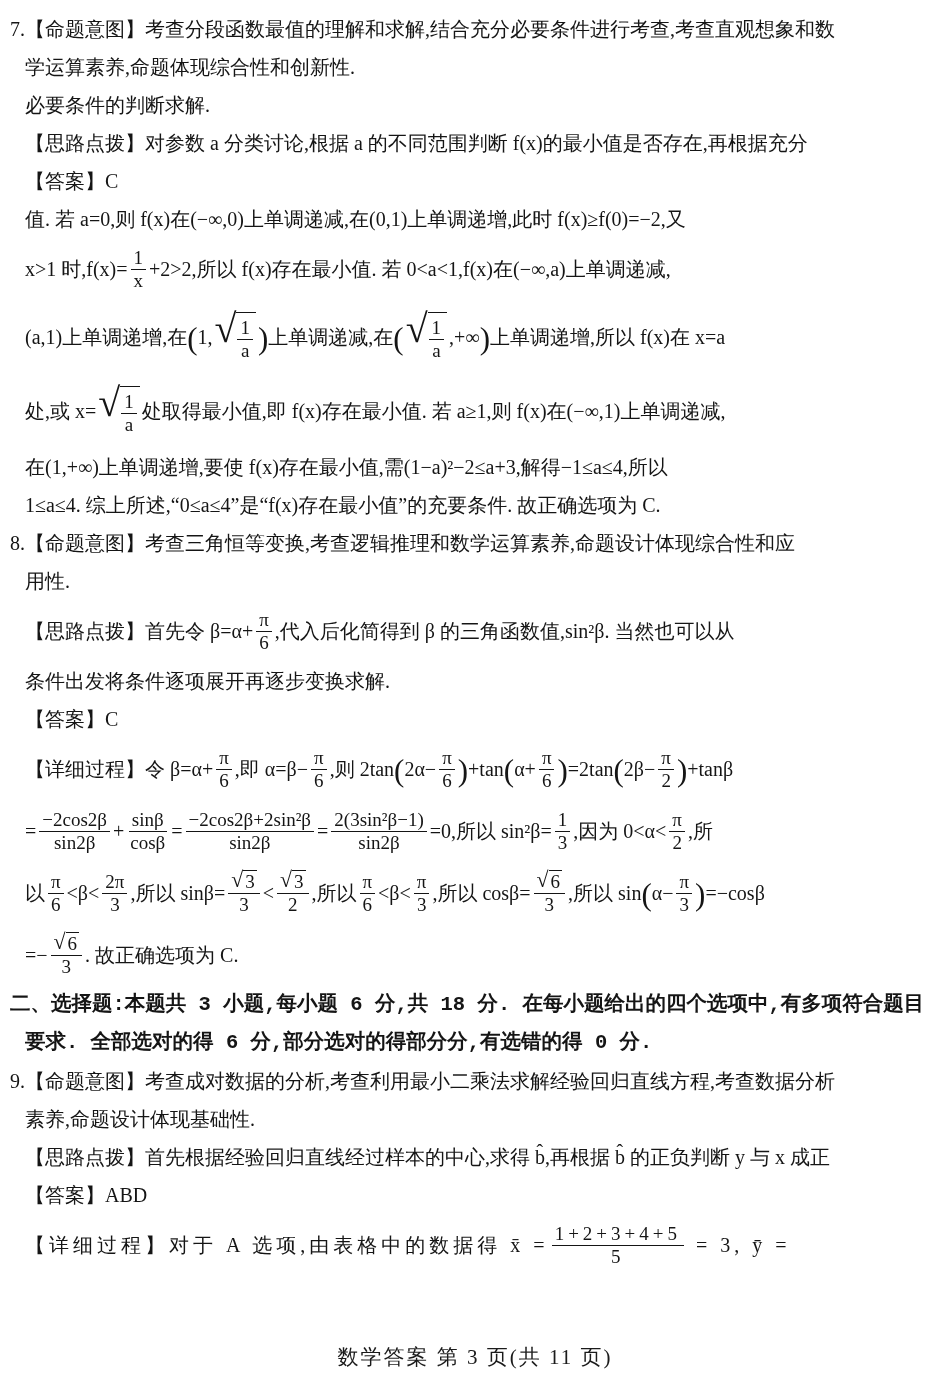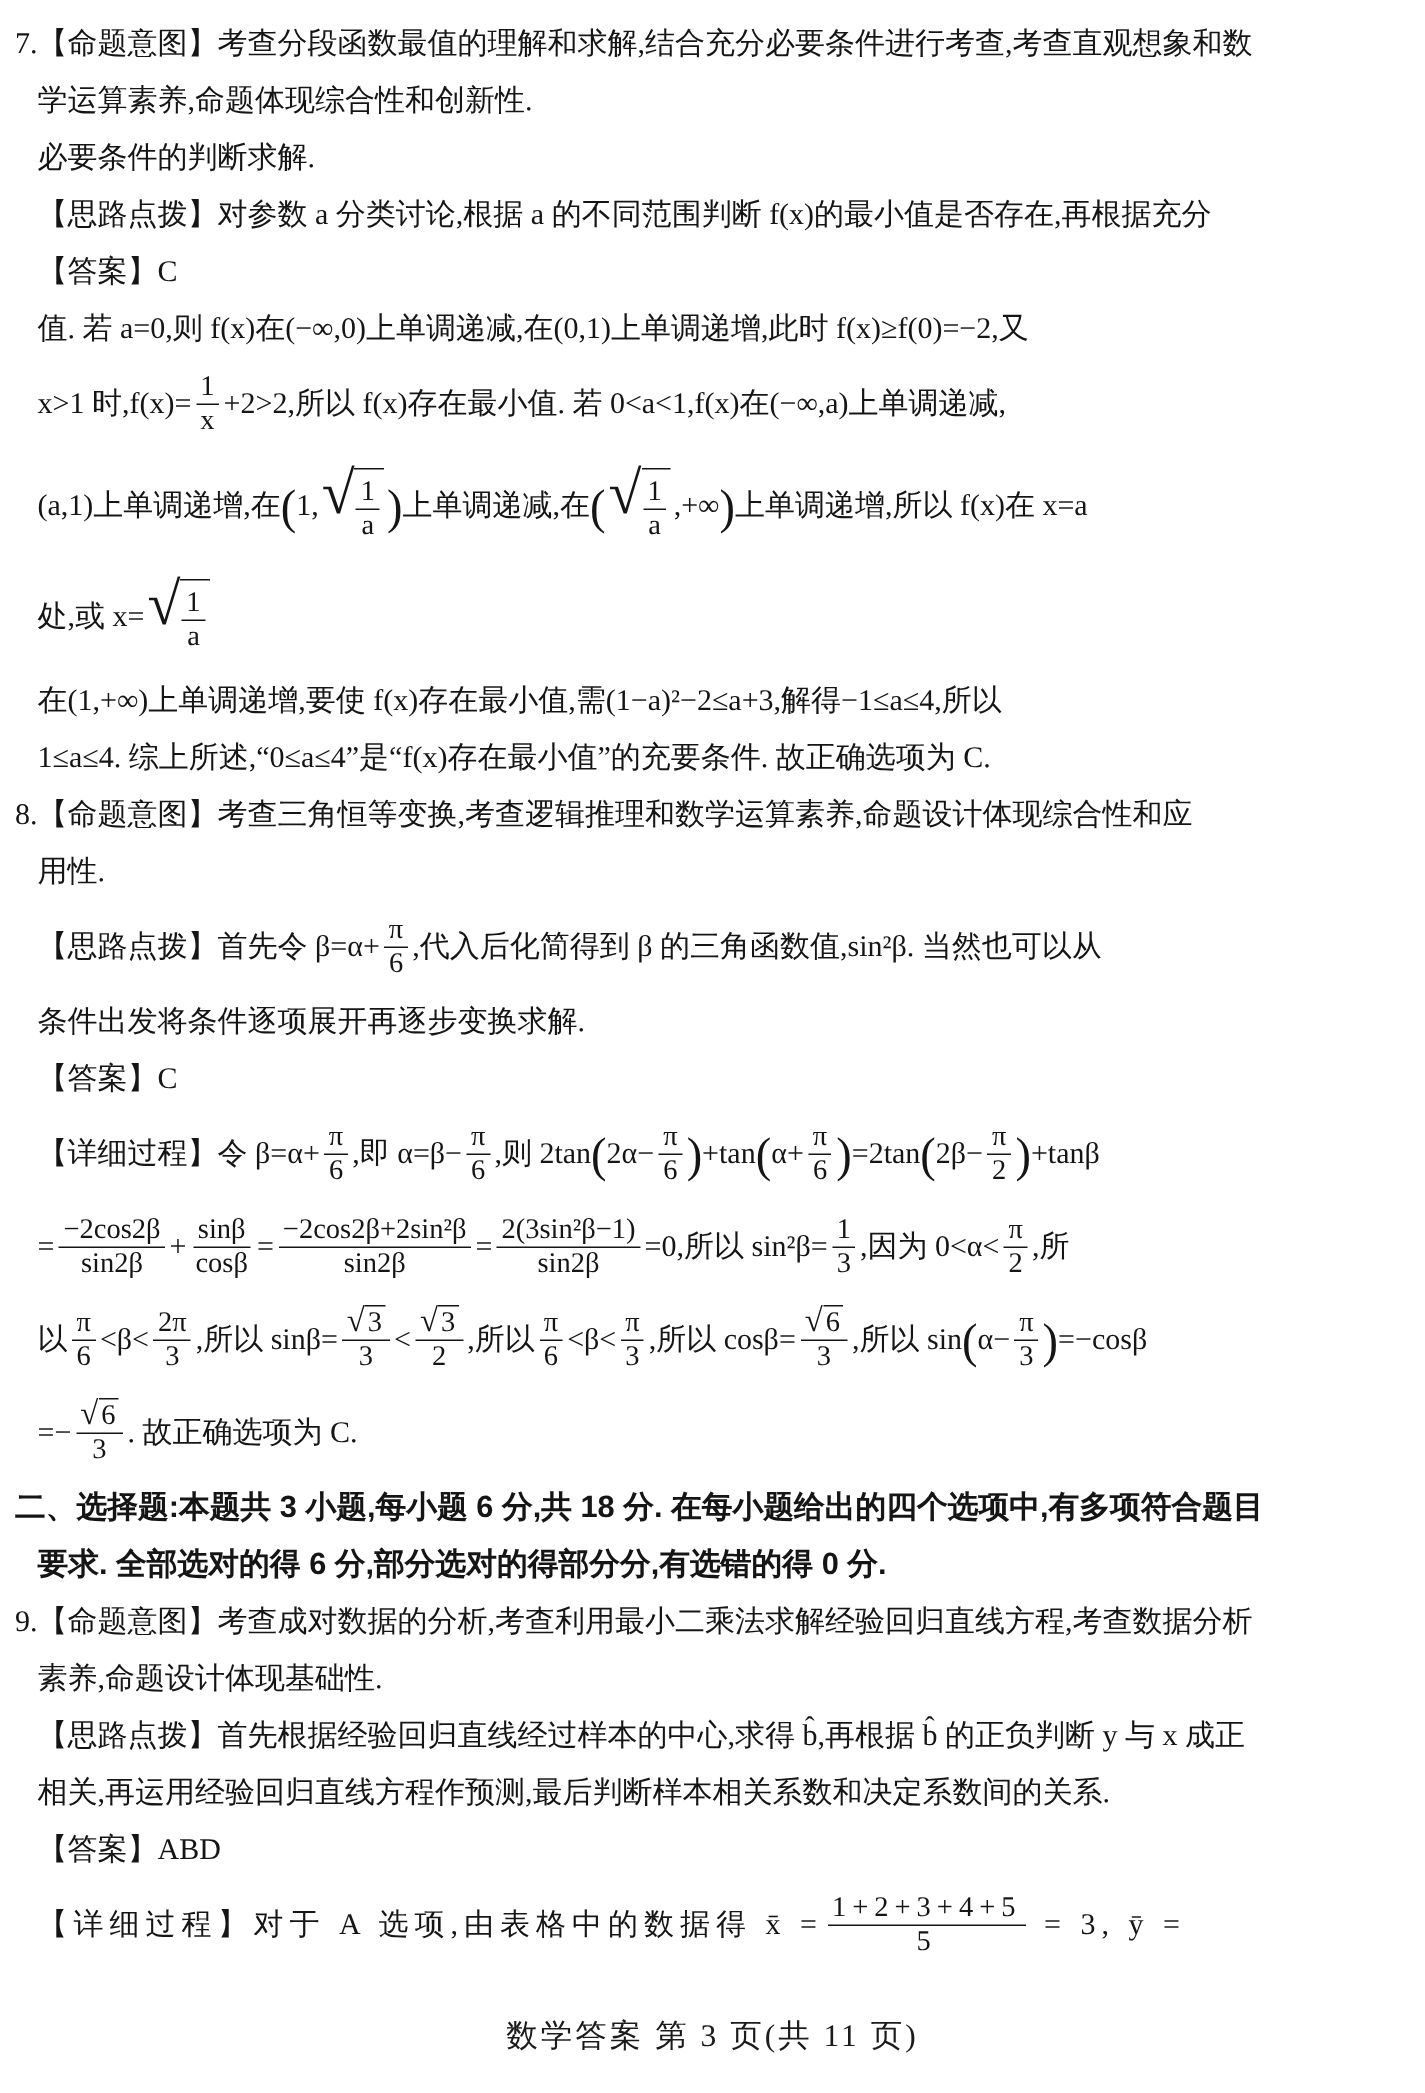--- a/index.html
+++ b/index.html
@@ -10,21 +10,21 @@
   }
   .page{width:950px;height:1395px;position:relative;background:#fff}
   .doc{padding:10px 8px 0 10px}
   .line{
     display:flex;align-items:center;min-height:38px;
     font-size:20px;white-space:pre;line-height:1.2;
   }
   .ind1{margin-left:15px}
   .t1{min-height:62px}
   .t2{min-height:74px}
-  .bold{font-weight:bold;font-family:Liberation Sans, sans-serif;font-size:20.5px}
+  .bold{font-weight:bold;font-family:Liberation Mono, monospace;font-size:20.5px}
   .spread{letter-spacing:4px}
   .run{flex-shrink:0}
   .frac{
     display:inline-flex;flex-direction:column;align-items:center;
     text-align:center;font-size:19px;line-height:1.15;margin:0 3px;flex-shrink:0;
   }
   .num{border-bottom:1.4px solid #151515;padding:0 3px}
   .den{padding:0 3px}
   .sq{display:inline-flex;align-items:flex-start;flex-shrink:0}
   .sr{line-height:1;font-size:1.15em}
@@ -45,35 +45,34 @@
 <div class="page">
   <div class="doc">
       <div class="line ind0"><span class="run">7.【命题意图】考查分段函数最值的理解和求解,结合充分必要条件进行考查,考查直观想象和数</span></div>
       <div class="line ind1"><span class="run">学运算素养,命题体现综合性和创新性.</span></div>
       <div class="line ind1"><span class="run">必要条件的判断求解.</span></div>
       <div class="line ind1"><span class="run">【思路点拨】对参数 a 分类讨论,根据 a 的不同范围判断 f(x)的最小值是否存在,再根据充分</span></div>
       <div class="line ind1"><span class="run">【答案】C</span></div>
       <div class="line ind1"><span class="run">值. 若 a=0,则 f(x)在(−∞,0)上单调递减,在(0,1)上单调递增,此时 f(x)≥f(0)=−2,又</span></div>
       <div class="line ind1 t1"><span class="run">x&gt;1 时,f(x)=</span><span class="frac"><span class="num">1</span><span class="den">x</span></span><span class="run">+2&gt;2,所以 f(x)存在最小值. 若 0&lt;a&lt;1,f(x)在(−∞,a)上单调递减,</span></div>
       <div class="line ind1 t2"><span class="run">(a,1)上单调递增,在</span><span class="bp">(</span><span class="run">1,</span><span class="sq sf"><span class="sr sr2">√</span><span class="rad2"><span class="frac"><span class="num">1</span><span class="den">a</span></span></span></span><span class="bp">)</span><span class="run">上单调递减,在</span><span class="bp">(</span><span class="sq sf"><span class="sr sr2">√</span><span class="rad2"><span class="frac"><span class="num">1</span><span class="den">a</span></span></span></span><span class="run">,+∞</span><span class="bp">)</span><span class="run">上单调递增,所以 f(x)在 x=a</span></div>
-      <div class="line ind1 t2"><span class="run">处,或 x=</span><span class="sq sf"><span class="sr sr2">√</span><span class="rad2"><span class="frac"><span class="num">1</span><span class="den">a</span></span></span></span></div>
+      <div class="line ind1 t2"><span class="run">处,或 x=</span><span class="sq sf"><span class="sr sr2">√</span><span class="rad2"><span class="frac"><span class="num">1</span><span class="den">a</span></span></span></span><span class="run">处取得最小值,即 f(x)存在最小值. 若 a≥1,则 f(x)在(−∞,1)上单调递减,</span></div>
       <div class="line ind1"><span class="run">在(1,+∞)上单调递增,要使 f(x)存在最小值,需(1−a)²−2≤a+3,解得−1≤a≤4,所以</span></div>
       <div class="line ind1"><span class="run">1≤a≤4. 综上所述,“0≤a≤4”是“f(x)存在最小值”的充要条件. 故正确选项为 C.</span></div>
       <div class="line ind0"><span class="run">8.【命题意图】考查三角恒等变换,考查逻辑推理和数学运算素养,命题设计体现综合性和应</span></div>
       <div class="line ind1"><span class="run">用性.</span></div>
       <div class="line ind1 t1"><span class="run">【思路点拨】首先令 β=α+</span><span class="frac"><span class="num">π</span><span class="den">6</span></span><span class="run">,代入后化简得到 β 的三角函数值,sin²β. 当然也可以从</span></div>
       <div class="line ind1"><span class="run">条件出发将条件逐项展开再逐步变换求解.</span></div>
       <div class="line ind1"><span class="run">【答案】C</span></div>
       <div class="line ind1 t1"><span class="run">【详细过程】令 β=α+</span><span class="frac"><span class="num">π</span><span class="den">6</span></span><span class="run">,即 α=β−</span><span class="frac"><span class="num">π</span><span class="den">6</span></span><span class="run">,则 2tan</span><span class="bp">(</span><span class="run">2α−</span><span class="frac"><span class="num">π</span><span class="den">6</span></span><span class="bp">)</span><span class="run">+tan</span><span class="bp">(</span><span class="run">α+</span><span class="frac"><span class="num">π</span><span class="den">6</span></span><span class="bp">)</span><span class="run">=2tan</span><span class="bp">(</span><span class="run">2β−</span><span class="frac"><span class="num">π</span><span class="den">2</span></span><span class="bp">)</span><span class="run">+tanβ</span></div>
       <div class="line ind1 t1"><span class="run">=</span><span class="frac"><span class="num">−2cos2β</span><span class="den">sin2β</span></span><span class="run">+</span><span class="frac"><span class="num">sinβ</span><span class="den">cosβ</span></span><span class="run">=</span><span class="frac"><span class="num">−2cos2β+2sin²β</span><span class="den">sin2β</span></span><span class="run">=</span><span class="frac"><span class="num">2(3sin²β−1)</span><span class="den">sin2β</span></span><span class="run">=0,所以 sin²β=</span><span class="frac"><span class="num">1</span><span class="den">3</span></span><span class="run">,因为 0&lt;α&lt;</span><span class="frac"><span class="num">π</span><span class="den">2</span></span><span class="run">,所</span></div>
       <div class="line ind1 t1"><span class="run">以</span><span class="frac"><span class="num">π</span><span class="den">6</span></span><span class="run">&lt;β&lt;</span><span class="frac"><span class="num">2π</span><span class="den">3</span></span><span class="run">,所以 sinβ=</span><span class="frac"><span class="num"><span class="sq"><span class="sr">√</span><span class="rad">3</span></span></span><span class="den">3</span></span><span class="run">&lt;</span><span class="frac"><span class="num"><span class="sq"><span class="sr">√</span><span class="rad">3</span></span></span><span class="den">2</span></span><span class="run">,所以</span><span class="frac"><span class="num">π</span><span class="den">6</span></span><span class="run">&lt;β&lt;</span><span class="frac"><span class="num">π</span><span class="den">3</span></span><span class="run">,所以 cosβ=</span><span class="frac"><span class="num"><span class="sq"><span class="sr">√</span><span class="rad">6</span></span></span><span class="den">3</span></span><span class="run">,所以 sin</span><span class="bp">(</span><span class="run">α−</span><span class="frac"><span class="num">π</span><span class="den">3</span></span><span class="bp">)</span><span class="run">=−cosβ</span></div>
       <div class="line ind1 t1"><span class="run">=−</span><span class="frac"><span class="num"><span class="sq"><span class="sr">√</span><span class="rad">6</span></span></span><span class="den">3</span></span><span class="run">. 故正确选项为 C.</span></div>
       <div class="line ind0 bold"><span class="run">二、选择题:本题共 3 小题,每小题 6 分,共 18 分. 在每小题给出的四个选项中,有多项符合题目</span></div>
       <div class="line ind1 bold"><span class="run">要求. 全部选对的得 6 分,部分选对的得部分分,有选错的得 0 分.</span></div>
       <div class="line ind0"><span class="run">9.【命题意图】考查成对数据的分析,考查利用最小二乘法求解经验回归直线方程,考查数据分析</span></div>
       <div class="line ind1"><span class="run">素养,命题设计体现基础性.</span></div>
       <div class="line ind1"><span class="run">【思路点拨】首先根据经验回归直线经过样本的中心,求得 b̂,再根据 b̂ 的正负判断 y 与 x 成正</span></div>
-      <div class="line ind1"><span class="run">相关,再运用经验回归直线方程作预测,最后判断样本相关系数和决定系数间的关系.</span></div>
       <div class="line ind1"><span class="run">【答案】ABD</span></div>
       <div class="line ind1 t1 spread"><span class="run">【详细过程】对于 A 选项,由表格中的数据得 x̄ =</span><span class="frac"><span class="num">1+2+3+4+5</span><span class="den">5</span></span><span class="run"> = 3, ȳ =</span></div>
     </div>
   <div class="footer">数学答案 第 3 页(共 11 页)</div>
 </div>
 
 </body></html>

